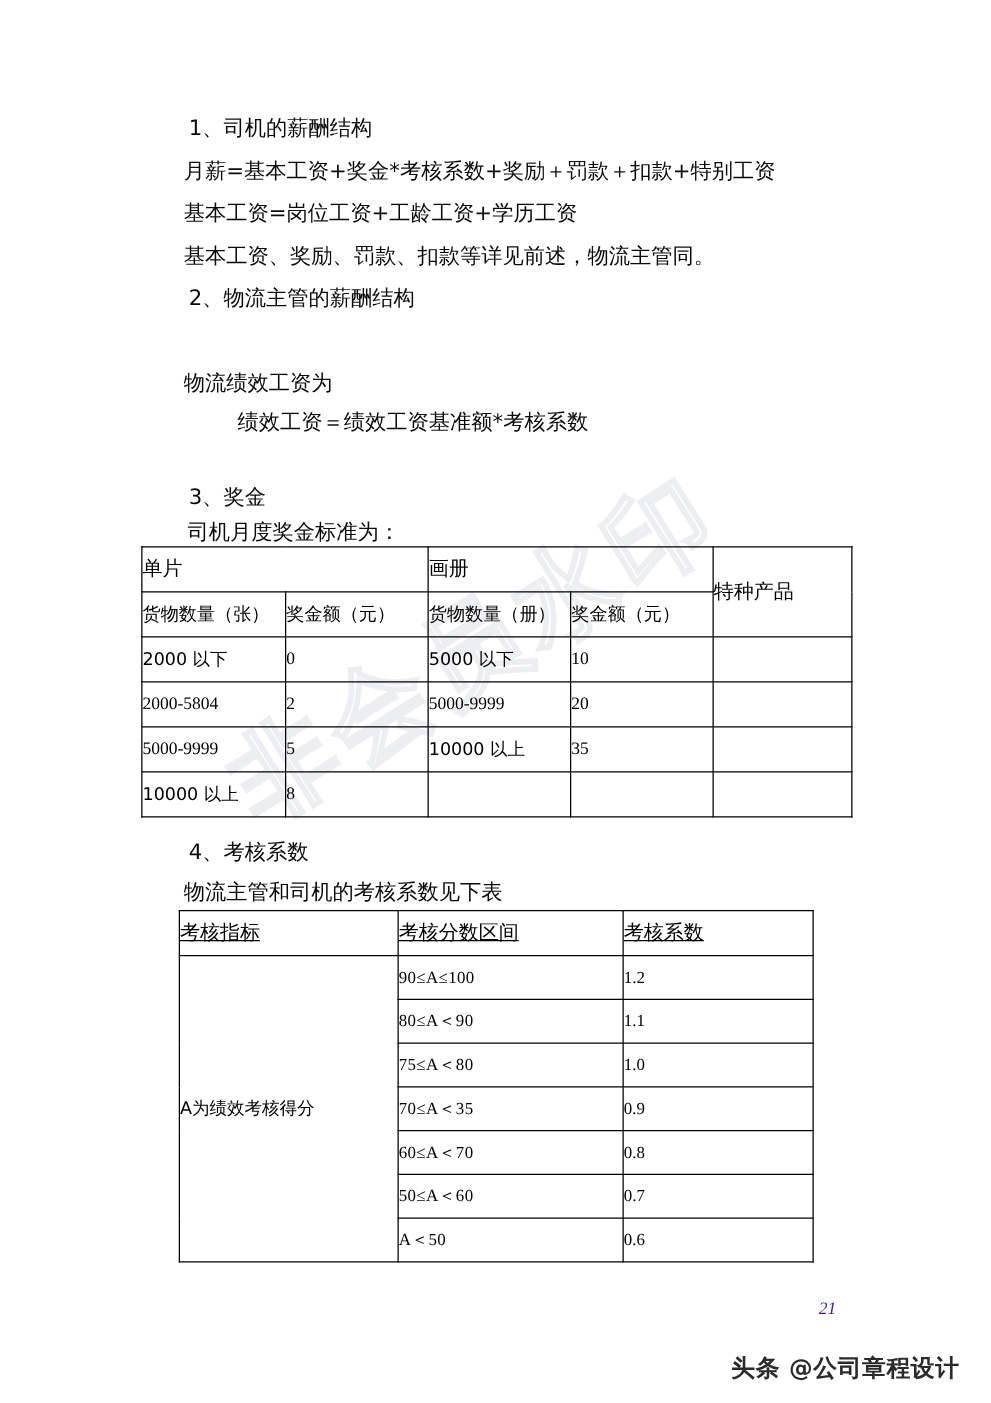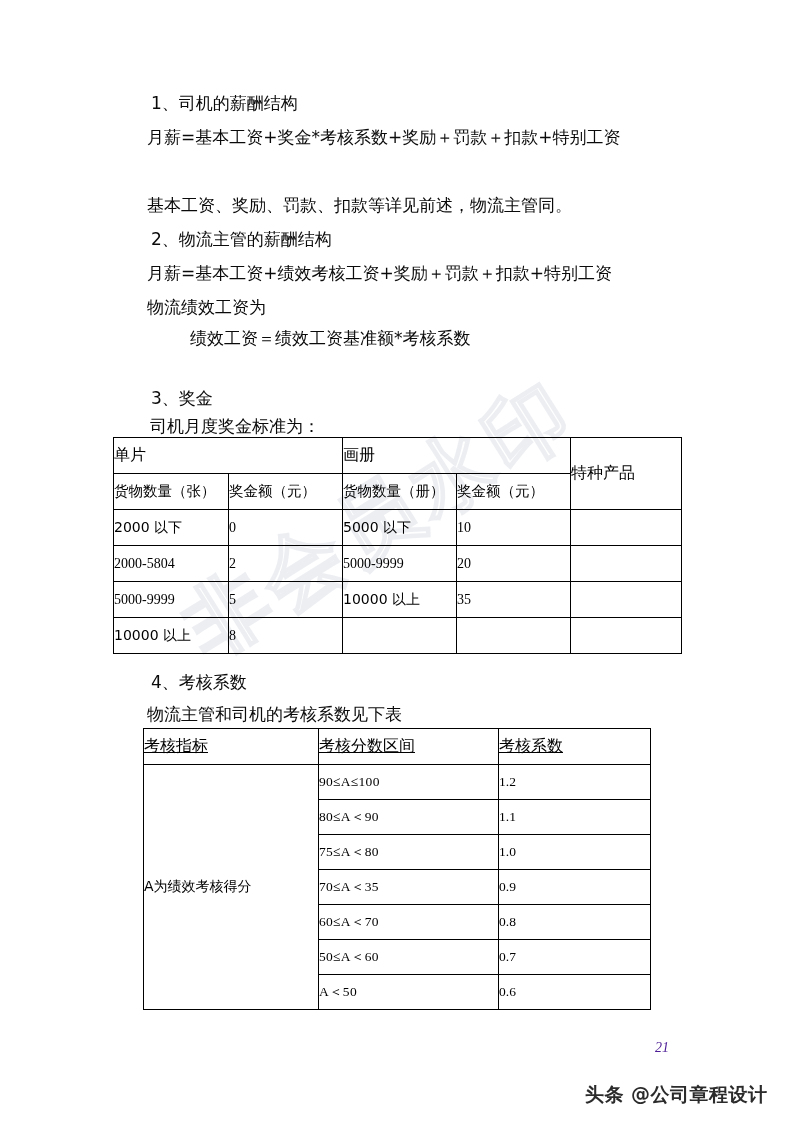--- a/index.html
+++ b/index.html
@@ -130,23 +130,23 @@
 <body>
 
 <div id="page">
 
   <div id="diag-watermark">非会员水印</div>
 
   <div id="content">
 
     <div class="line" style="left:151px; top:95px;">1、司机的薪酬结构</div>
     <div class="line" style="left:147px; top:129px;">月薪=基本工资+奖金*考核系数+奖励＋罚款＋扣款+特别工资</div>
+    <div class="line" style="left:147px; top:163px;">基本工资=岗位工资+工龄工资+学历工资</div>
     <div class="line" style="left:147px; top:197px;">基本工资、奖励、罚款、扣款等详见前述，物流主管同。</div>
     <div class="line" style="left:151px; top:231px;">2、物流主管的薪酬结构</div>
-    <div class="line" style="left:147px; top:265px;">月薪=基本工资+绩效考核工资+奖励＋罚款＋扣款+特别工资</div>
     <div class="line" style="left:147px; top:299px;">物流绩效工资为</div>
     <div class="line" style="left:190px; top:330px;">绩效工资＝绩效工资基准额*考核系数</div>
     <div class="line" style="left:151px; top:390px;">3、奖金</div>
     <div class="line" style="left:150px; top:418px;">司机月度奖金标准为：</div>
     <div class="line" style="left:151px; top:674px;">4、考核系数</div>
     <div class="line" style="left:147px; top:706px;">物流主管和司机的考核系数见下表</div>
 
     <table id="bonus-table" class="doc-table">
       <colgroup>
         <col style="width:115px">

